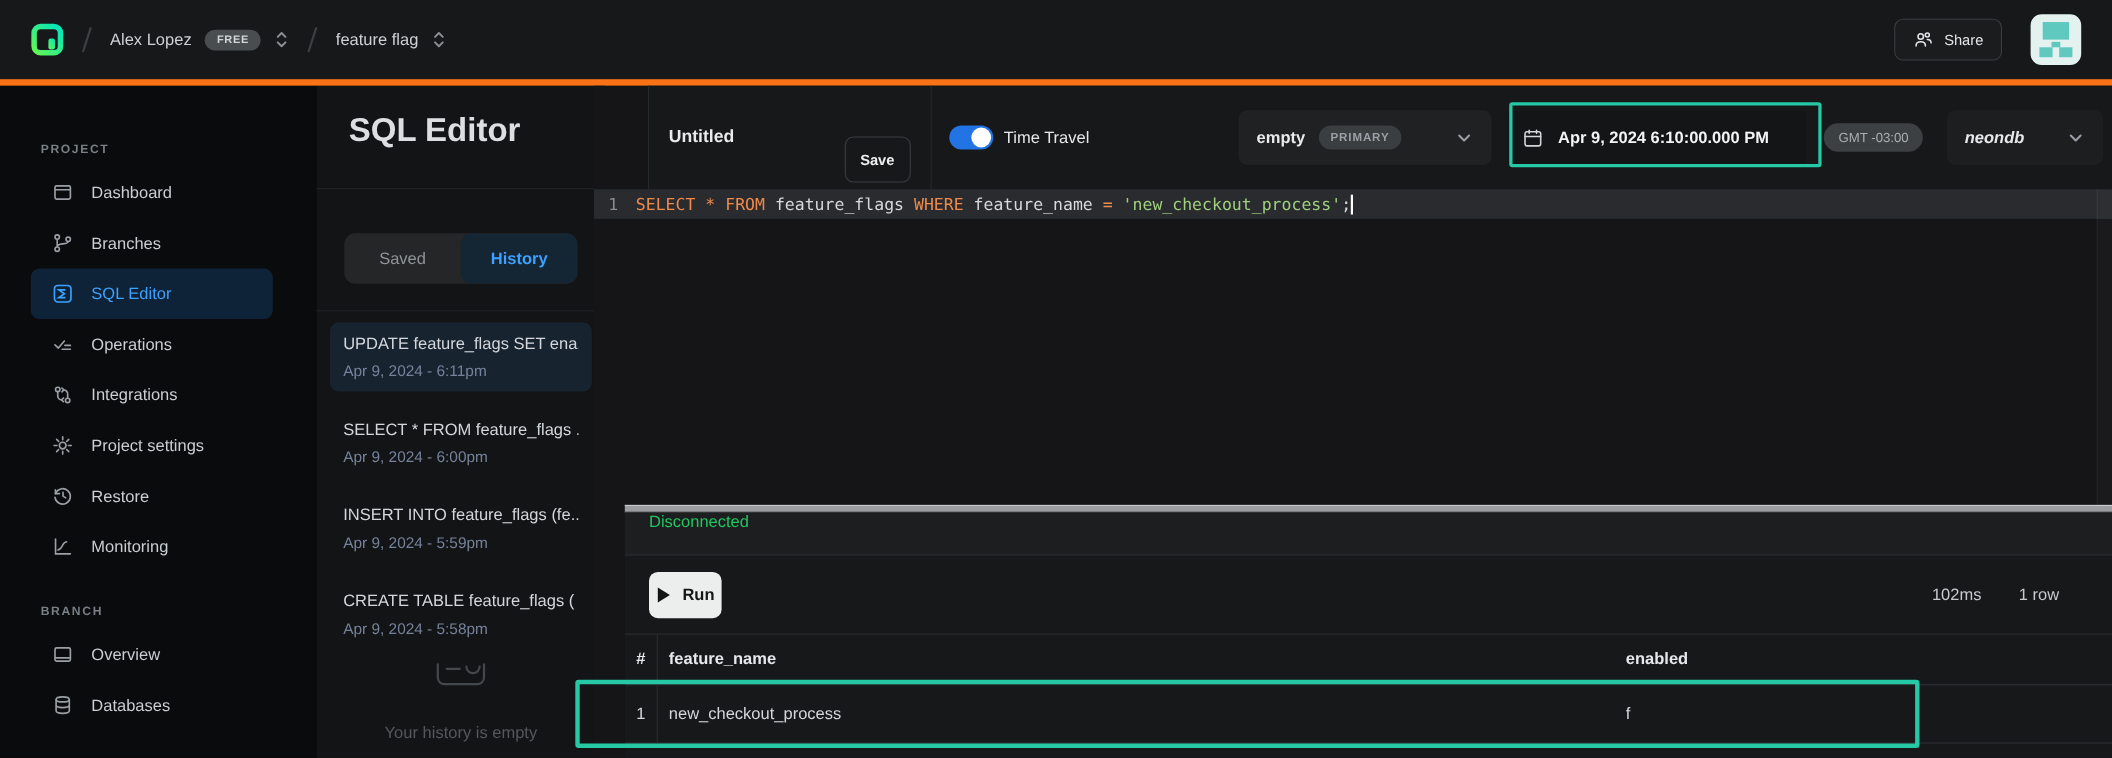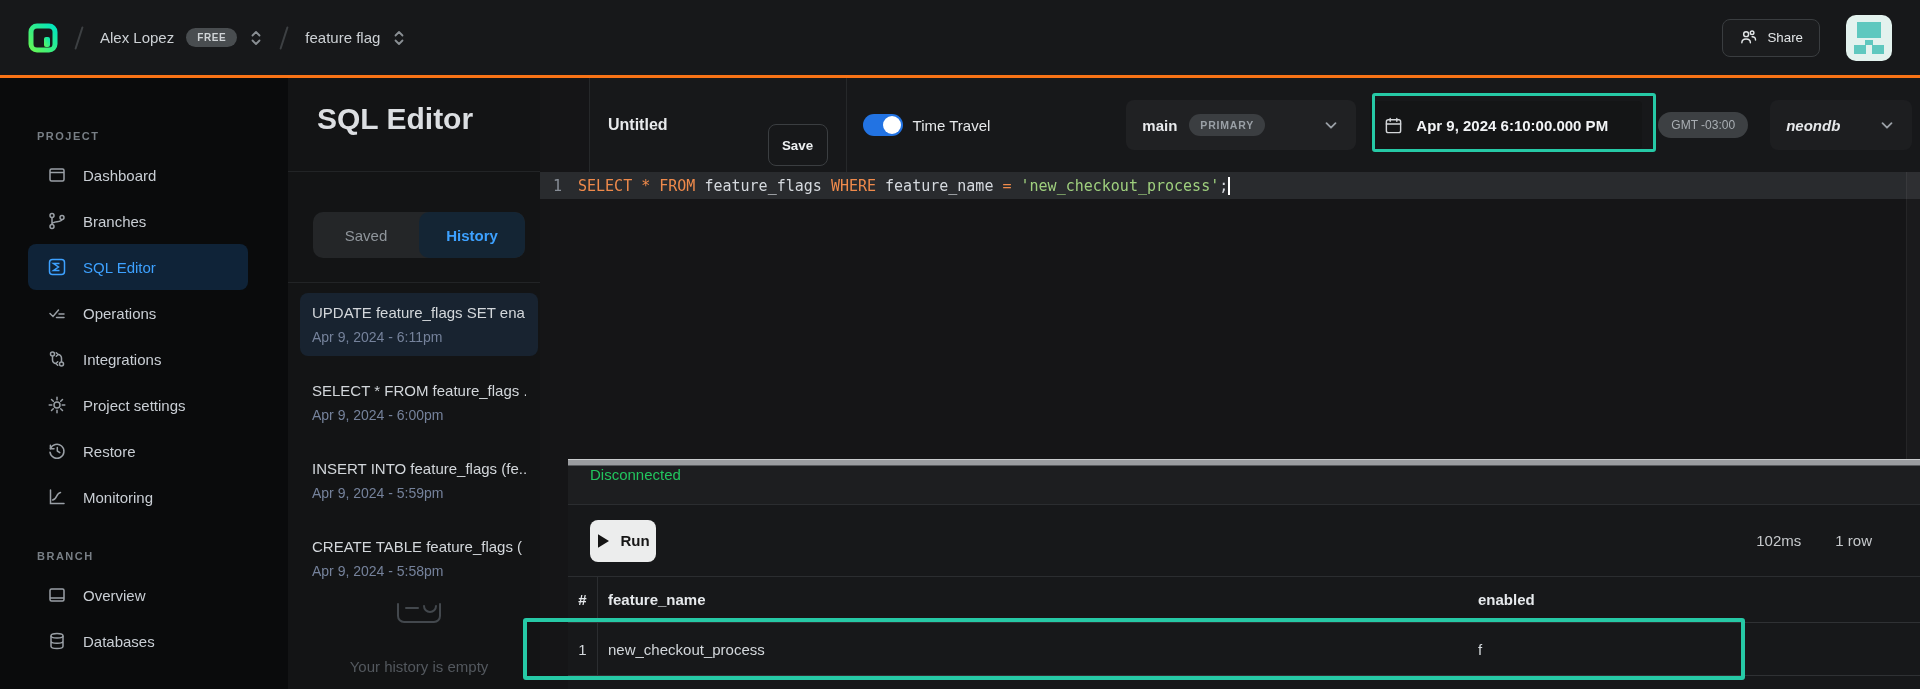--- a/index.html
+++ b/index.html
@@ -7,21 +7,21 @@
   .page {
     position:relative; width:1920px; height:689px; overflow:hidden;
     background:#0e0f10; color:#d5d9de;
     font-family:"Liberation Sans", sans-serif; font-size:15px;
   }
   .dots { background-image:radial-gradient(rgba(255,255,255,.035) 1px, transparent 1.2px); background-size:9px 9px; }
 
   
   .topbar {
     position:absolute; left:0; top:0; width:1920px; height:78px;
-    background:#17181a; border-bottom:3px solid #f97316;
+    background:#17181a; border-bottom:6px solid #f97316;
     display:flex; align-items:center; padding:0 28px;
   }
   .crumb-sep { width:2px; height:24px; background:#3d4043; transform:rotate(18deg); margin:0 20px; border-radius:2px; }
   .crumb { display:flex; align-items:center; gap:12px; color:#cdd1d5; font-weight:500; cursor:default; }
   .plan-badge { background:#494d50; color:#d0d4d7; font-size:10px; font-weight:bold; letter-spacing:.6px; padding:4px 11px; border-radius:999px; }
   .sort-chevrons { color:#8a8f94; display:flex; }
   .spacer { flex:1; }
   .share-btn {
     display:flex; align-items:center; gap:9px; height:38px; padding:0 16px;
     border:1px solid #3a3d40; border-radius:8px; background:#1b1c1e; color:#e2e5e7; cursor:pointer;
@@ -330,21 +330,21 @@
     <div class="ed-header">
       <span class="doc-title">Untitled</span>
       <button class="save-btn">Save</button>
       <div class="vdiv"></div>
       <div class="toggle">
           <div class="knob"></div>
         </div>
       <span class="tt-label">Time Travel</span>
 
       <div class="branch-select">
-        <span class="branch-name">main</span>
+        <span class="branch-name">empty</span>
         <span class="primary-badge">PRIMARY</span>
         <span class="chev">
           <svg width="18" height="18" viewBox="0 0 20 20" fill="none" stroke="currentColor" stroke-width="2" stroke-linecap="round" stroke-linejoin="round">
               <path d="M5 8l5 5 5-5"></path>
             </svg>
         </span>
       </div>
 
       <div class="time-select">
         <span>

